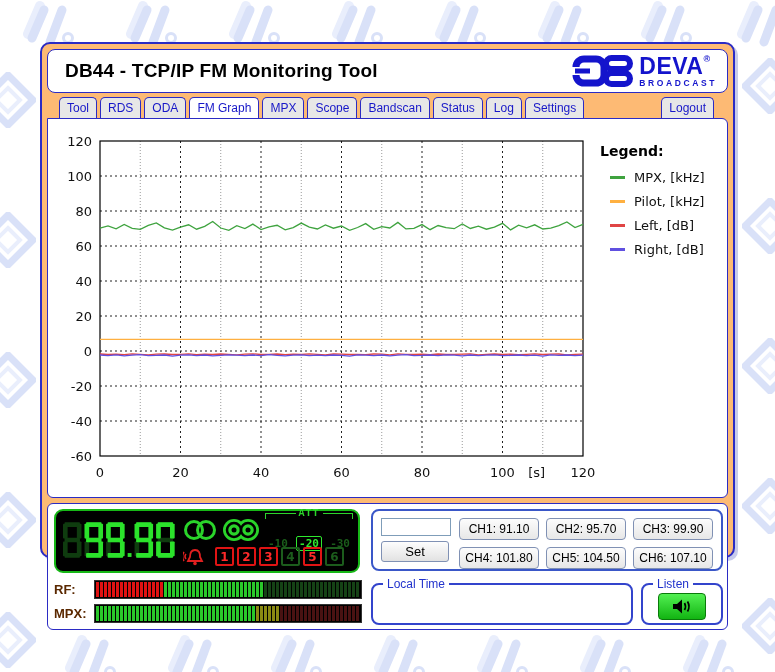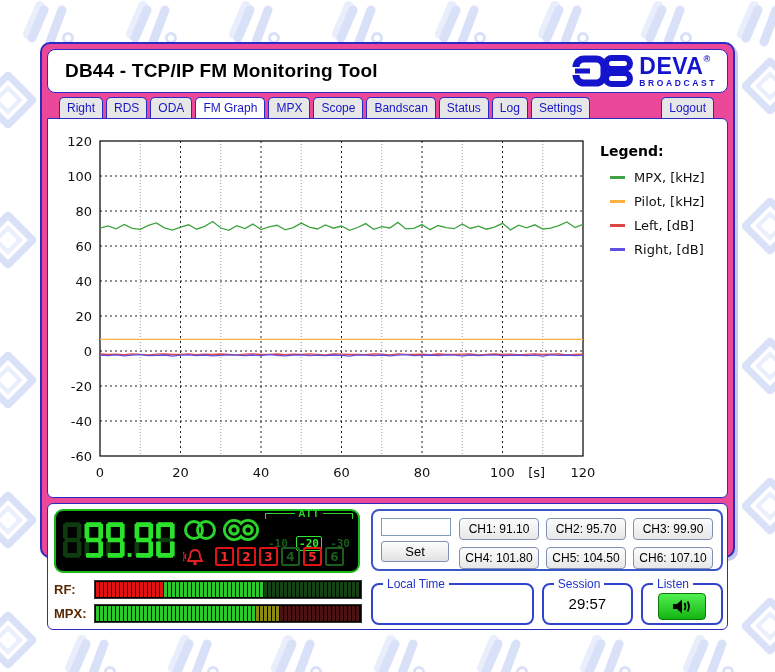--- a/index.html
+++ b/index.html
@@ -5,21 +5,21 @@
   html,body { margin:0; padding:0; }
   body {
     width:775px; height:672px; position:relative; overflow:hidden;
     background:#ffffff; font-family:"Liberation Sans", sans-serif;
   }
   #bg-layer { position:absolute; inset:0; z-index:0; }
   #bg-layer svg { position:absolute; }
 
   .frame {
     position:absolute; left:40px; top:42px; width:695px; height:516px;
-    background:#ec4899; border:2px solid #2b2bc4; border-radius:10px;
+    background:#fdba74; border:2px solid #2b2bc4; border-radius:10px;
     box-sizing:border-box; z-index:2; padding:5px;
     box-shadow:3px 3px 0 rgba(130,140,210,0.45);
   }
 
   .titlebar {
     height:44px; background:#fff; border:1px solid #2b2bc4; border-radius:8px;
     display:flex; align-items:center; justify-content:space-between;
     padding:0 10px 0 17px; box-sizing:border-box;
   }
   .title { font-size:19px; font-weight:bold; color:#000; letter-spacing:0.2px; }
@@ -60,21 +60,21 @@
     border-radius:9px; box-sizing:border-box; display:flex; padding:5px 5px 4px 7px;
   }
   .led-right { flex:1; display:flex; flex-direction:column; justify-content:space-between; padding-left:3px; }
   .led-top { display:flex; align-items:center; height:27px; gap:4px; }
   .led-bottom { display:flex; align-items:center; height:21px; }
   .att { margin-left:auto; width:88px; }
   .att-head { display:flex; align-items:center; color:#2ad42a; font-size:10px; font-weight:bold; letter-spacing:1px; }
   .att-head .ln { flex:1; height:5px; border-top:1px solid #2ad42a; margin-top:4px; }
   .att-head .ln.l { border-left:1px solid #2ad42a; }
   .att-head .ln.r { border-right:1px solid #2ad42a; }
-  .att-head span.t { padding:0 3px; }
+  .att-head span.t { padding:0 3px;font-family:Liberation Mono, monospace; }
   .att-opts { display:flex; justify-content:space-between; margin-top:17px; font-size:11px; font-weight:bold; font-family:"DejaVu Sans Mono",monospace; }
   .att-opt { color:#1a5c1a; padding:0 2px; border:1px solid transparent; border-radius:2px; }
   .att-opt.active { color:#2ee82e; border-color:#2ee82e; }
   .alarms { display:flex; margin-left:5px; }
   .alarm {
     width:15px; height:15px; border:2px solid; border-radius:2px; margin-left:3px;
     display:flex; align-items:center; justify-content:center;
     font-size:12px; font-weight:bold; font-family:"DejaVu Sans",sans-serif;
   }
   .alarm.on  { color:#ff2a2a; border-color:#e01414; }
@@ -267,21 +267,21 @@
         <rect x="34" y="19" width="24" height="11" rx="5.5" fill="none" stroke="#1414cc" stroke-width="6"></rect>
       </svg>
       <div class="brand-text">
         <div><span class="brand-name">DEVA</span><span class="brand-name brand-reg">®</span></div>
         <div class="brand-sub">BROADCAST</div>
       </div>
     </div>
   </div>
 
   <div class="tabs" id="tabbar">
-      <div class="tab">Right</div>
+      <div class="tab">Tool</div>
       <div class="tab">RDS</div>
       <div class="tab">ODA</div>
       <div class="tab active">FM Graph</div>
       <div class="tab">MPX</div>
       <div class="tab">Scope</div>
       <div class="tab">Bandscan</div>
       <div class="tab">Status</div>
       <div class="tab">Log</div>
       <div class="tab">Settings</div>
       <div class="tab logout">Logout</div>
@@ -624,24 +624,20 @@
             <button class="preset">CH3: 99.90</button>
             <button class="preset">CH4: 101.80</button>
             <button class="preset">CH5: 104.50</button>
             <button class="preset">CH6: 107.10</button>
           </div>
       </div>
       <div class="status-row">
         <fieldset class="fs lt">
           <legend>Local Time</legend>
         </fieldset>
-        <fieldset class="fs ss">
-          <legend>Session</legend>
-          <div class="fs-value">29:57</div>
-        </fieldset>
         <fieldset class="fs ls">
           <legend>Listen</legend>
           <div class="listen-btn">
             <svg width="21" height="17" viewBox="0 0 21 17">
               <polygon points="1,6 5,6 10,1.5 10,15.5 5,11 1,11" fill="#000"></polygon>
               <path d="M12.5 5 Q14.5 8.5 12.5 12" fill="none" stroke="#000" stroke-width="1.7"></path>
               <path d="M15.5 3.5 Q18.5 8.5 15.5 13.5" fill="none" stroke="#000" stroke-width="1.7"></path>
             </svg>
           </div>
         </fieldset>

